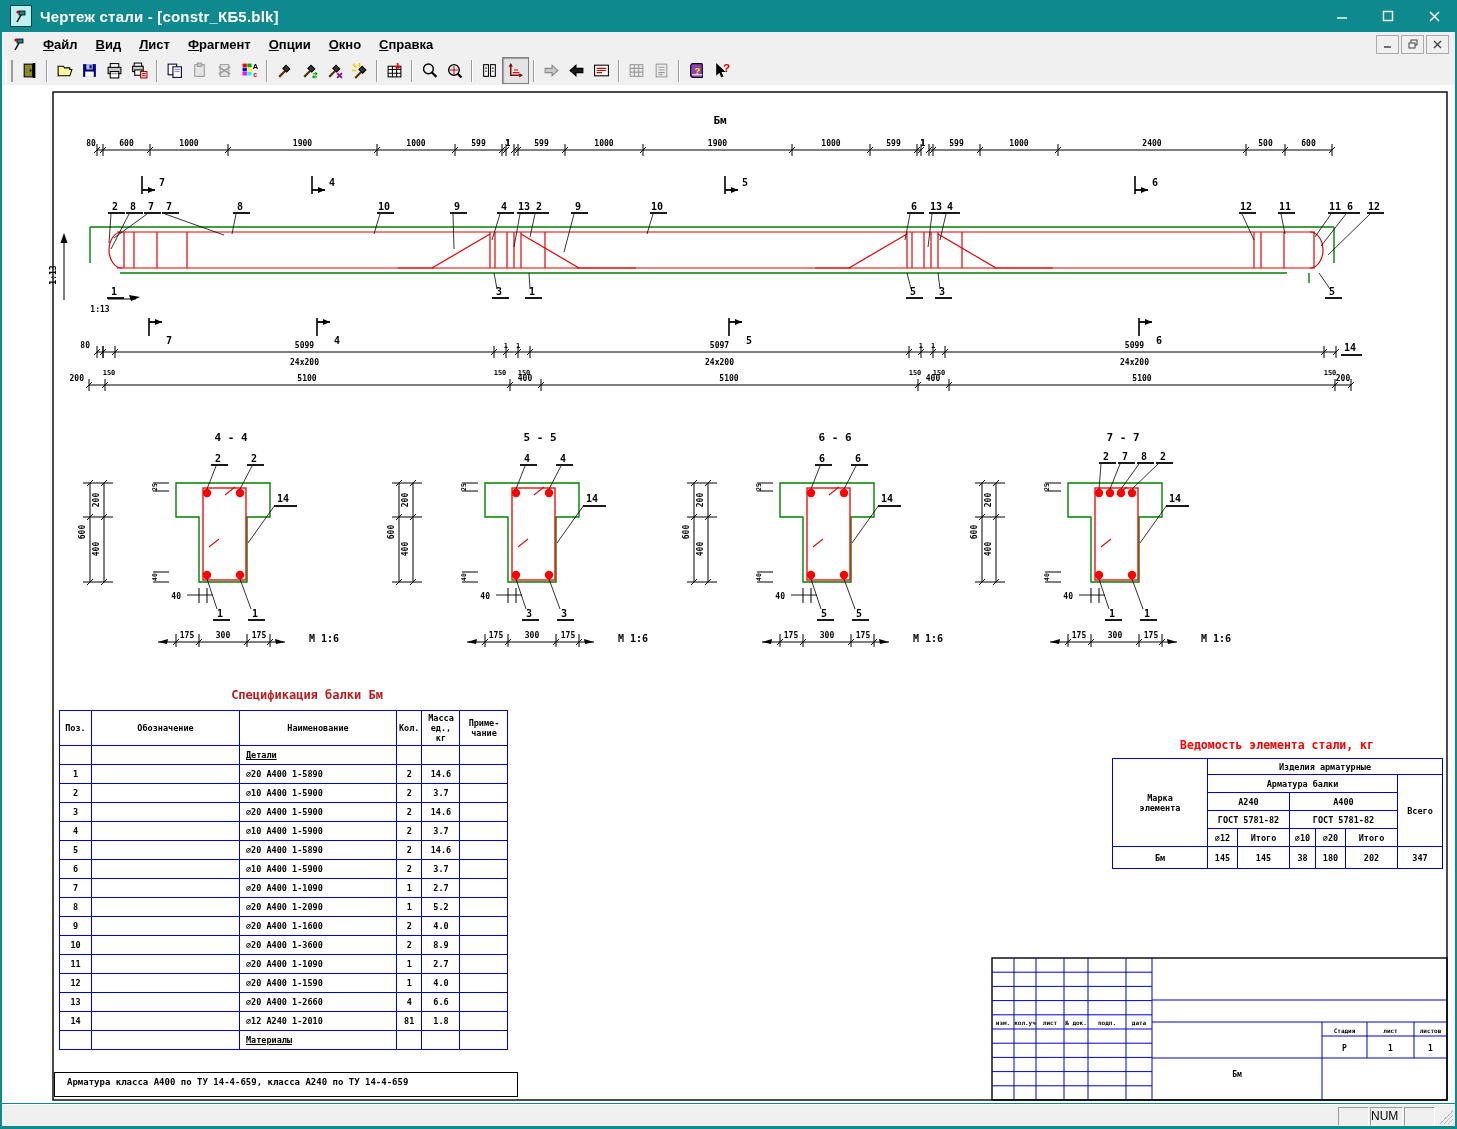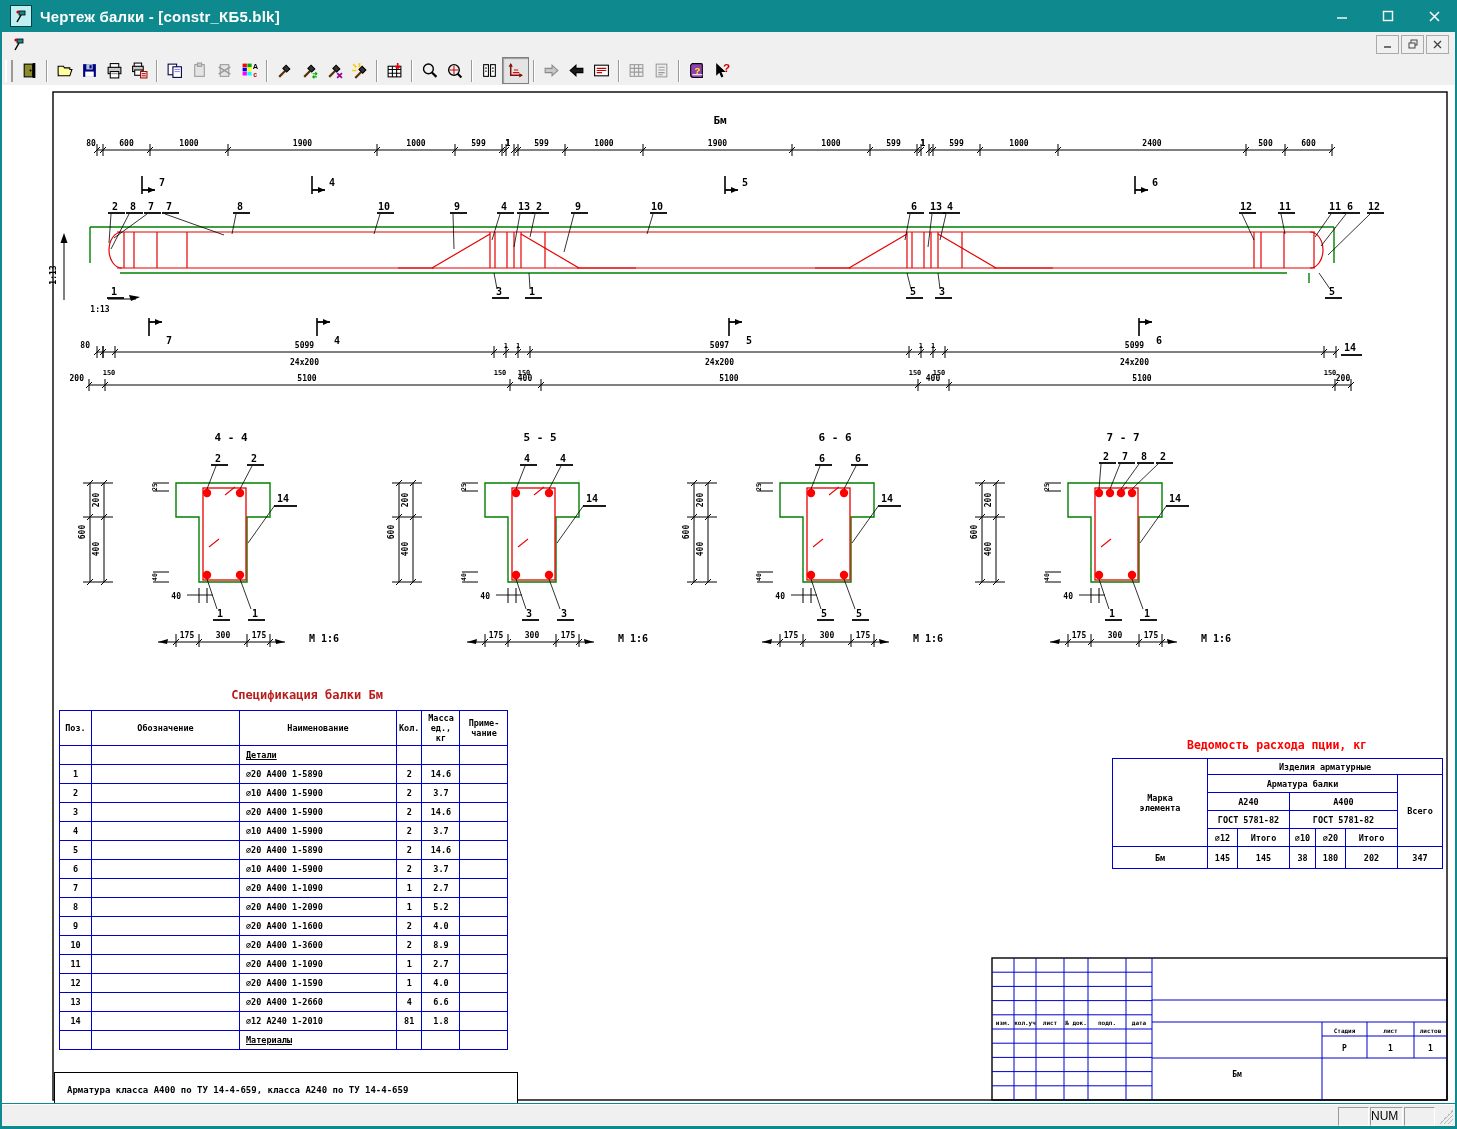--- a/index.html
+++ b/index.html
@@ -34,21 +34,21 @@
   .client{position:absolute;top:85px;left:2px;width:1453px;height:1018px;background:#fff;overflow:hidden;}
   .client svg text{font-family:"DejaVu Sans Mono",monospace;font-weight:bold;fill:#000;}
   .spec-title{position:absolute;left:150px;top:603px;width:310px;text-align:center;
               font:bold 12px "DejaVu Sans Mono",monospace;color:#b91c1c;}
   table.cadtbl{border-collapse:collapse;table-layout:fixed;}
   table.cadtbl td{border:1px solid #0000cc;font:bold 8.5px "DejaVu Sans Mono",monospace;
                   overflow:hidden;white-space:pre-line;padding:0 2px;text-align:center;vertical-align:middle;}
   .spec-wrap{position:absolute;left:57px;top:625px;}
   .spec-wrap td.nm{text-align:left;padding-left:6px;}
   .spec-note{position:absolute;left:52px;top:987px;width:450px;height:19px;border:1px solid #000;
-             font:bold 9px "DejaVu Sans Mono",monospace;padding-top:12px;padding-left:12px;background:#fff;}
+             font:bold 9px "DejaVu Sans Mono",monospace;padding-top:4px;padding-left:12px;background:#fff;}
   .steel-title{position:absolute;left:1108px;top:653px;width:334px;text-align:center;
                font:bold 11.5px "DejaVu Sans Mono",monospace;color:#f00;}
   .steel-wrap{position:absolute;left:1110px;top:673px;}
   
   .statusbar{position:absolute;left:2px;top:1104px;width:1453px;height:21px;background:#f0f0f0;
              border-top:1px solid #fff;font-size:12px;color:#000;}
   .scell{position:absolute;top:2px;height:16px;border:1px solid;border-color:#9a9a9a #fff #fff #9a9a9a;
          text-align:left;padding-top:1px;}
   .sgrip{position:absolute;right:2px;top:5px;width:14px;height:14px;
          background:linear-gradient(135deg,transparent 50%,#bbb 50%,#bbb 55%,transparent 55%,transparent 65%,#bbb 65%,#bbb 70%,transparent 70%,transparent 80%,#bbb 80%,#bbb 85%,transparent 85%);}
@@ -59,21 +59,21 @@
 <div class="window">
 
   <div class="titlebar">
     <div class="app-icon">
       <svg width="16" height="16" viewBox="0 0 16 16">
         <path d="M4 14 L8 7" stroke="#000" stroke-width="1.5" fill="none"></path>
         <rect x="6" y="3" width="6" height="4" fill="#0e8a8f" stroke="#000" stroke-width="0.8"></rect>
         <circle cx="5" cy="4" r="1.6" fill="#c00"></circle>
       </svg>
     </div>
-    <div class="win-title">Чертеж балки - [constr_КБ5.blk]</div>
+    <div class="win-title">Чертеж стали - [constr_КБ5.blk]</div>
     <div class="win-buttons">
       <div class="win-btn">
         <svg width="12" height="12">
             <line x1="1" y1="8" x2="11" y2="8" stroke="#fff" stroke-width="1.4"></line>
           </svg>
       </div>
       <div class="win-btn">
         <svg width="12" height="12">
             <rect x="1.5" y="1.5" width="9" height="9" fill="none" stroke="#fff" stroke-width="1.4"></rect>
           </svg>
@@ -85,20 +85,29 @@
       </div>
     </div>
   </div>
 
   <div class="menubar">
     <svg class="menu-appicon" viewBox="0 0 16 16">
       <path d="M4 14 L8 7" stroke="#000" stroke-width="1.5" fill="none"></path>
       <rect x="6" y="3" width="6" height="4" fill="#0e8a8f" stroke="#000" stroke-width="0.8"></rect>
       <circle cx="5" cy="4" r="1.6" fill="#c00"></circle>
     </svg>
+    <div id="menu-items" style="display:flex">
+        <div class="menu-item"><u>Ф</u>айл</div>
+        <div class="menu-item"><u>В</u>ид</div>
+        <div class="menu-item"><u>Л</u>ист</div>
+        <div class="menu-item"><u>Ф</u>рагмент</div>
+        <div class="menu-item"><u>О</u>пции</div>
+        <div class="menu-item"><u>О</u>кно</div>
+        <div class="menu-item"><u>С</u>правка</div>
+      </div>
     <div class="mdi-buttons">
       <div class="mdi-btn">
         <svg width="9" height="9">
             <line x1="1" y1="7" x2="8" y2="7" stroke="#444" stroke-width="1.5"></line>
           </svg>
       </div>
       <div class="mdi-btn">
         <svg width="10" height="10">
           <rect x="3" y="1" width="6" height="5" fill="none" stroke="#444"></rect>
             <rect x="1" y="4" width="6" height="5" fill="#f0f0f0" stroke="#444"></rect>
@@ -1052,21 +1061,21 @@
               <td class="nm" style="text-decoration: underline;">Материалы</td>
               <td></td>
               <td></td>
               <td></td>
             </tr>
           </tbody>
         </table>
     </div>
     <div class="spec-note">Арматура класса А400 по ТУ 14-4-659, класса А240 по ТУ 14-4-659</div>
 
-    <div class="steel-title">Ведомость расхода пции, кг</div>
+    <div class="steel-title">Ведомость элемента стали, кг</div>
     <div class="steel-wrap">
       <table class="cadtbl" id="steel-tbl">
           <colgroup>
             <col style="width:95px">
             <col style="width:30px">
             <col style="width:52px">
             <col style="width:26px">
             <col style="width:30px">
             <col style="width:52px">
             <col style="width:45px">

